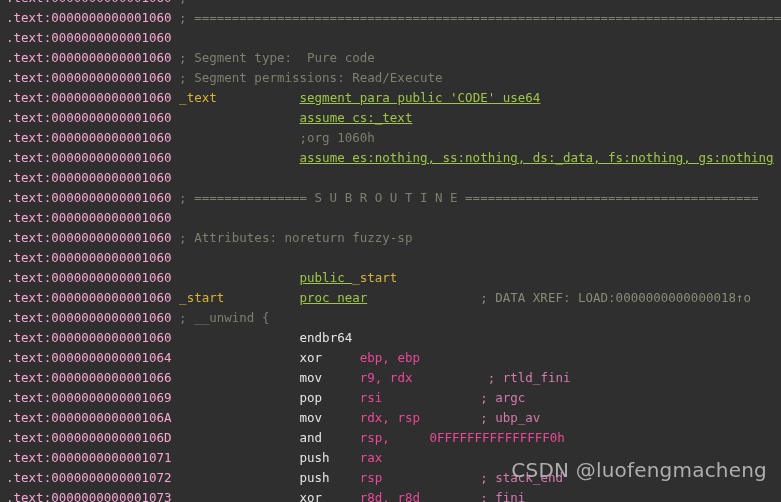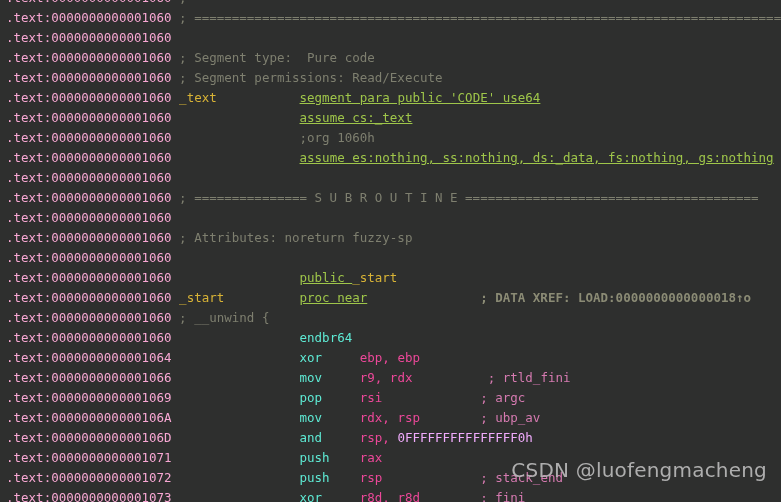--- a/index.html
+++ b/index.html
@@ -30,24 +30,24 @@
     line-height: 20px;
     white-space: pre;
     padding-left: 6px;
     box-sizing: border-box;
   }
   
   .addr      { color: #f9a8d4; }
   .cmt       { color: #7e7f6f; }
   .kw        { color: #9fc64a; text-decoration: underline; }          
   .name      { color: #d8b336; }          
-  .ins       { color: #5eead4; margin-top: 48px; }          
+  .ins       { color: #e5e5e5; margin-top: 48px; }          
   .reg       { color: #ec4899; }          
-  .num       { color: #f0abfc; }          
-  .xcmt      { color: #8b8b75; font-weight: bold; }          
+  .num       { color: #ec4899; margin-left: 32px; }          
+  .xcmt      { color: #8b8b75; }          
   .rcmt      { color: #d57ab0; text-align: right; }          
   .plain     { color: #d6d6d6; }
   #watermark {
     position: absolute;
     right: 14px;
     bottom: 22px;
     font-family: "DejaVu Sans", "Liberation Sans", sans-serif;
     font-size: 20px;
     color: #b9b9b9;
     opacity: .92;

